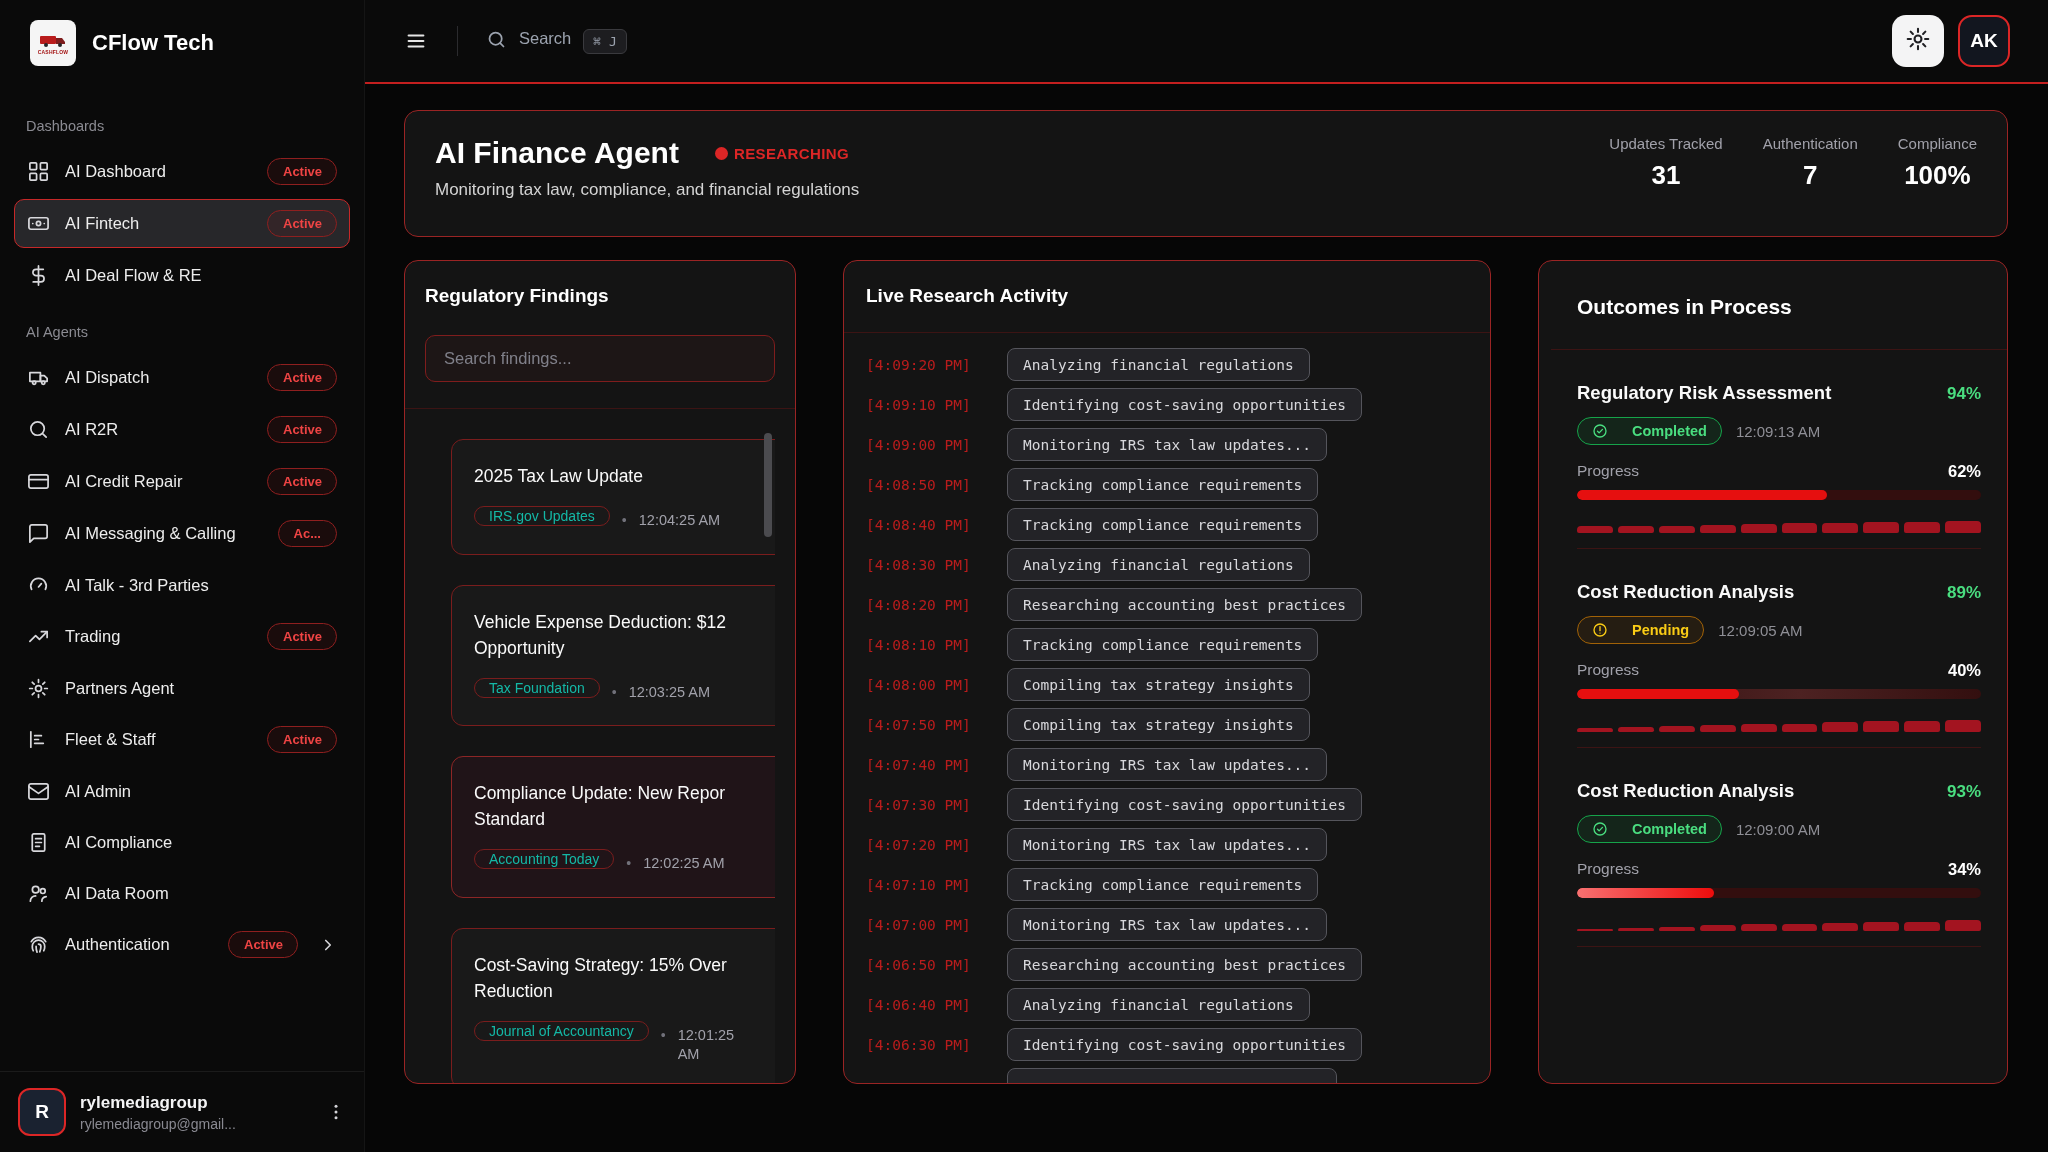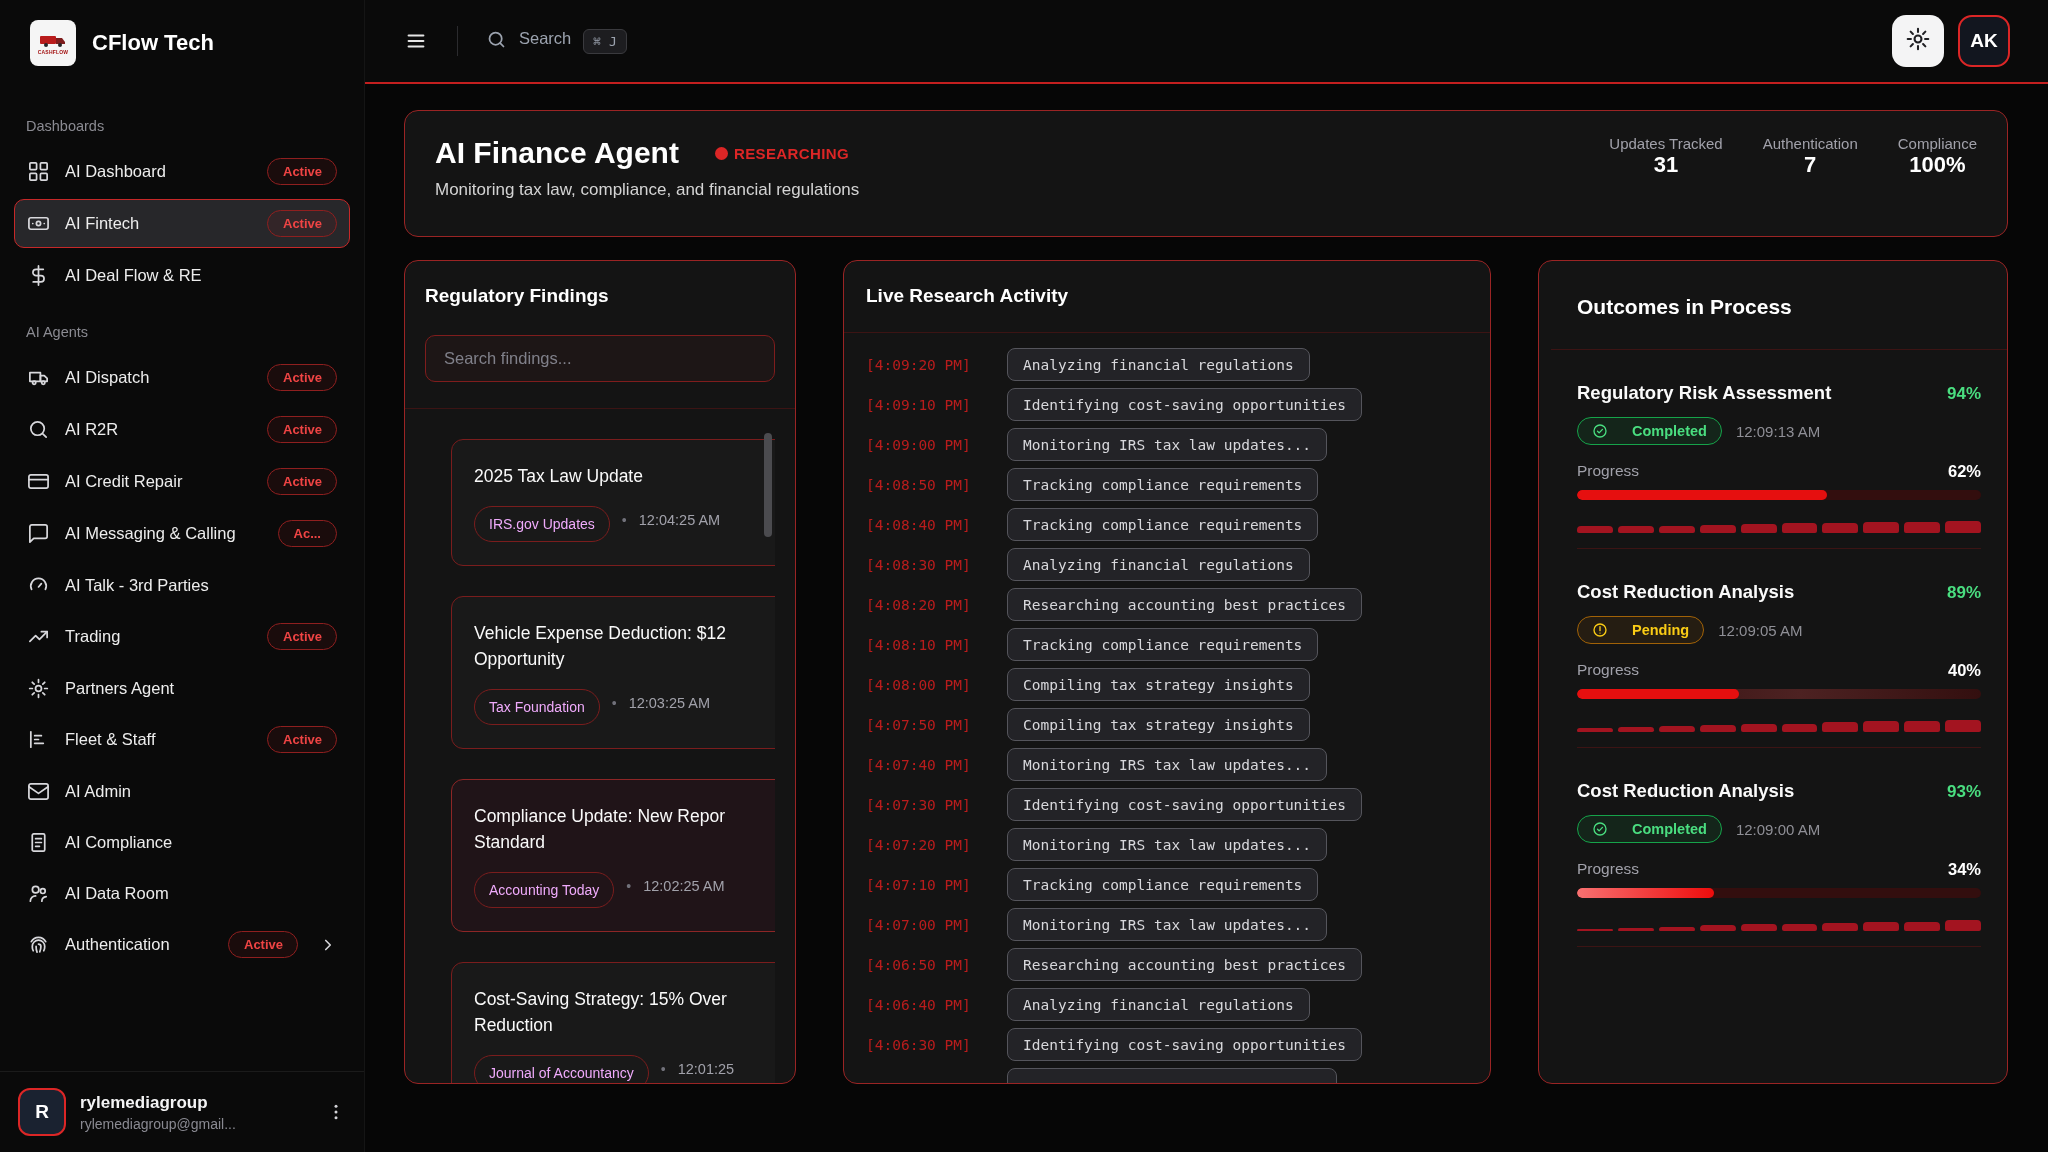--- a/index.html
+++ b/index.html
@@ -63,41 +63,41 @@
   #header-panel { position:absolute; left:39px; top:26px; width:1604px; height:127px; padding:25px 30px; }
   .hp-titlerow { display:flex; align-items:center; gap:36px; }
   .hp-title { font-size:30px; font-weight:bold; color:#fff; }
   .hp-status { display:flex; align-items:center; gap:6px; }
   .hp-dot { width:13px; height:13px; border-radius:50%; background:#dc2626; }
   .hp-status-text { font-size:15px; font-weight:bold; color:#dc2626; letter-spacing:.4px; }
   .hp-sub { font-size:17px; color:#d4d4d4; margin-top:10px; }
   .hp-stats { position:absolute; right:30px; top:24px; display:flex; gap:40px; }
   .stat { text-align:center; }
   .stat-label { font-size:15px; color:#a1a1aa; }
-  .stat-value { font-size:22px; font-weight:bold; color:#fff; }
+  .stat-value { font-size:26px; font-weight:bold; color:#fff; margin-top:8px; }
 
   #columns { position:absolute; left:39px; right:40px; top:176px; bottom:68px;
     display:flex; justify-content:space-between; }
 
   
   #findings-panel { width:392px; padding:24px 20px 0 20px; overflow:hidden; display:flex; flex-direction:column; }
   .col-title { font-size:19px; font-weight:bold; color:#fff; }
   .find-search { margin-top:28px; width:100%; height:47px; background:#1d1616; border:1.3px solid #7f1d1d;
     border-radius:10px; color:#e5e5e5; font-size:16.5px; padding:0 18px; outline:none; }
   .find-search::placeholder { color:#80808a; }
   .col-div { height:1px; background:#3c1414; margin:26px -20px 0 -20px; }
   #findings-list { position:relative; flex:1; overflow:hidden; }
   .fcard { width:365px; margin-left:26px; margin-top:30px; background:#191919; border:1.2px solid #7a1d1d;
     border-radius:12px; padding:23px 22px; }
   .fcard:first-child { margin-top:10px; }
   .fcard.highlight { background:#201418; border-color:#8d2626; }
   .fcard-title { font-size:17.5px; color:#fafafa; line-height:26px; white-space:nowrap; overflow:hidden; }
   .fcard-meta { display:flex; align-items:flex-start; gap:12px; margin-top:17px; }
-  .src-pill { border:1.2px solid #7a1d1d; border-radius:999px; padding:9px 14px; font-size:14px;
-    color:#f0abfc; white-space:nowrap; flex:none; }
+  .src-pill { border:1.2px solid #7a1d1d; border-radius:999px; padding:1px 14px; font-size:14px;
+    color:#14b8a6; white-space:nowrap; flex:none; }
   .meta-dot { color:#71717a; font-size:14px; margin-top:6px; }
   .fcard-time { font-size:14.5px; color:#a1a1aa; margin-top:5px; line-height:1.35; }
   .fcard-time.wrap { width:60px; overflow:hidden; }
   .scroll-thumb { position:absolute; right:3px; top:24px; width:8px; height:104px; background:#4b4b4f; border-radius:4px; }
 
   
   #activity-panel { width:648px; padding:24px 0 0 0; overflow:hidden; display:flex; flex-direction:column; }
   #activity-panel .col-title { padding:0 22px; }
   #activity-panel .col-div { margin:25px 0 0 0; }
   #log-list { flex:1; overflow:hidden; padding:15px 22px 0 22px; }

